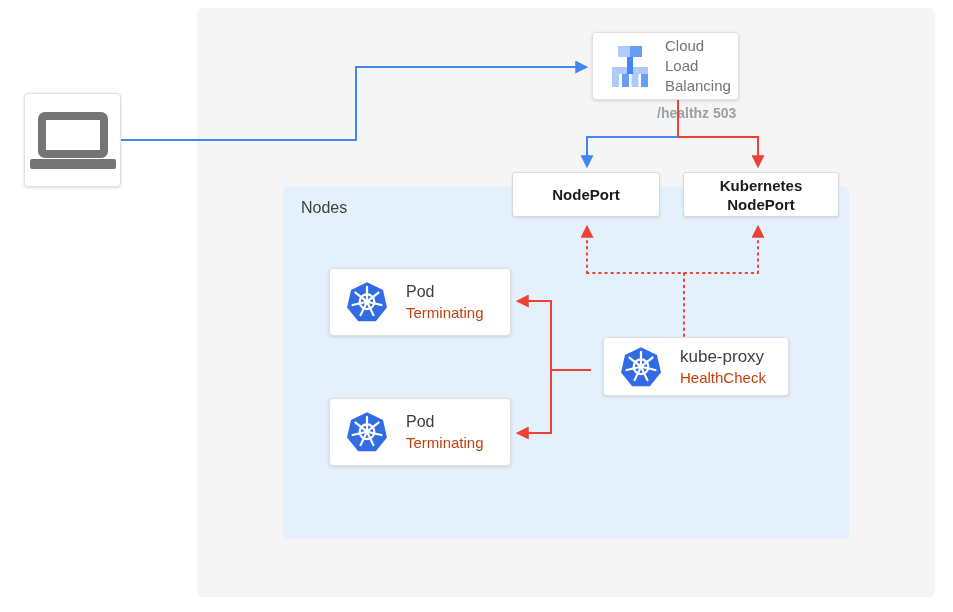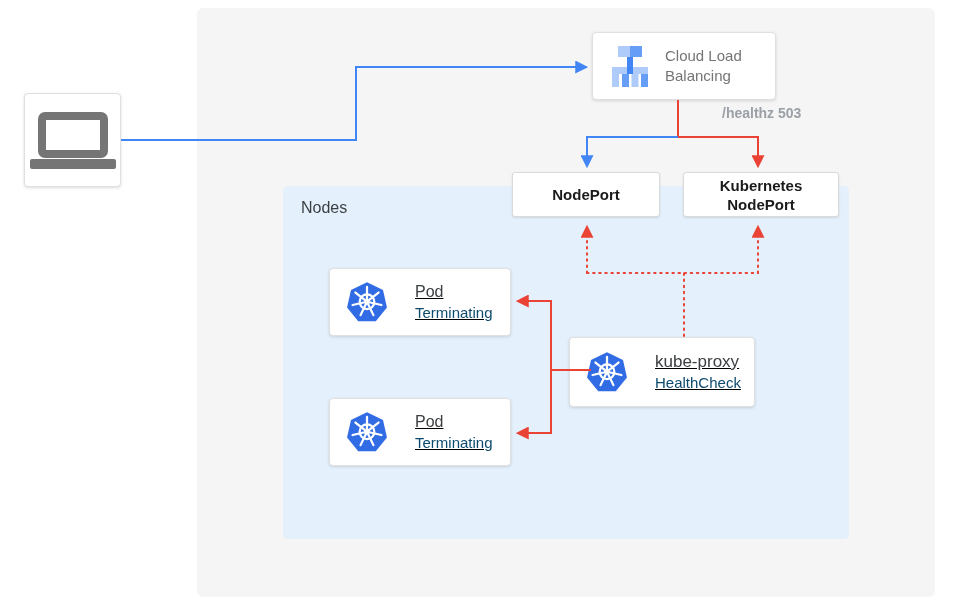--- a/index.html
+++ b/index.html
@@ -18,42 +18,42 @@
     background:var(--nodes-bg);border-radius:5px;}
   .nodes-label{position:absolute;left:18px;top:13px;font-size:16px;color:#3C4043;}
 
   .card{position:absolute;background:#fff;border:1px solid #E0E0E0;border-radius:4px;
     box-shadow:0 1px 3px rgba(60,64,67,.18);display:flex;align-items:center;}
 
   .laptop-card{left:24px;top:93px;width:97px;height:94px;flex-direction:column;justify-content:center;}
   .laptop-screen{width:70px;height:46px;border:8px solid var(--icon-gray);border-radius:7px;background:#fff;}
   .laptop-base{width:86px;height:10px;background:var(--icon-gray);border-radius:2px;margin-top:1px;}
 
-  .clb-card{left:592px;top:32px;width:184px;height:68px;padding-left:15px;}
+  .clb-card{left:592px;top:32px;width:147px;height:68px;padding-left:15px;}
   .clb-card .icon-wrap{width:44px;height:41px;flex:0 0 auto;}
   .clb-title{margin-left:13px;font-size:15px;line-height:20px;color:#757575;width:86px;}
 
   .port-box{position:absolute;background:#fff;border:1px solid #DADADA;border-radius:3px;
     box-shadow:0 1px 2px rgba(60,64,67,.15);display:flex;flex-direction:column;
     align-items:center;justify-content:center;z-index:4;}
   .nodeport-box{left:512px;top:172px;width:148px;height:45px;}
   .hcnp-box{left:683px;top:172px;width:156px;height:45px;}
   .port-label{font-size:15px;font-weight:bold;color:#1B1B1B;line-height:19px;text-align:center;}
 
   .k8s-card{padding-left:16px;z-index:4;}
   .pod1-card{left:329px;top:268px;width:182px;height:68px;}
   .pod2-card{left:329px;top:398px;width:182px;height:68px;}
-  .kproxy-card{left:569px;top:337px;width:186px;height:70px;}
+  .kproxy-card{left:603px;top:337px;width:186px;height:59px;}
   .k8s-icon{width:42px;height:42px;flex:0 0 auto;}
-  .k8s-text{margin-left:27px;text-decoration:underline;}
+  .k8s-text{margin-left:18px;}
   .card-title{font-size:16px;color:#3C4043;line-height:22px;}
   .kproxy-card .card-title{font-size:17px;}
-  .card-sub{font-size:15px;color:#0c4a6e;line-height:20px;}
+  .card-sub{font-size:15px;color:#c2410c;line-height:20px;}
 
-  .healthz-label{position:absolute;left:722px;top:105px;font-size:14px;font-weight:bold;
+  .healthz-label{position:absolute;left:657px;top:105px;font-size:14px;font-weight:bold;
     color:#9AA0A6;z-index:4;}
 
   #connector-layer{position:absolute;left:0;top:0;width:953px;height:612px;
     z-index:6;pointer-events:none;}
   .edge{fill:none;stroke-width:2px;}
   .edge.blue{stroke:var(--blue);}
   .edge.red{stroke:var(--red);}
   .edge.dotted{stroke-dasharray:1.5 4.6;stroke-linecap:round;}
 </style>
 </head>

